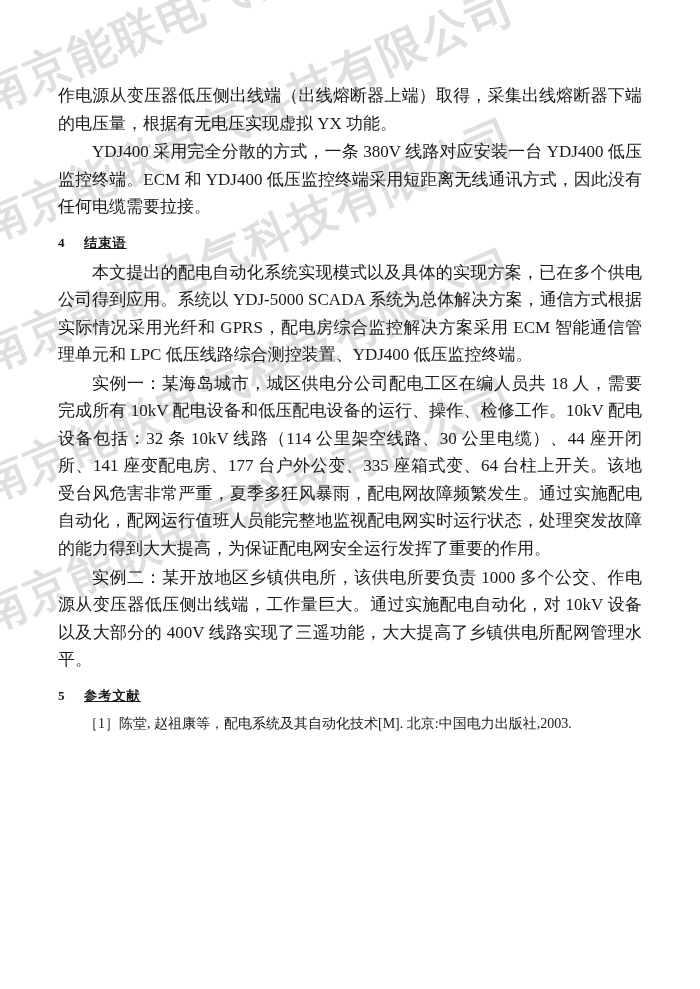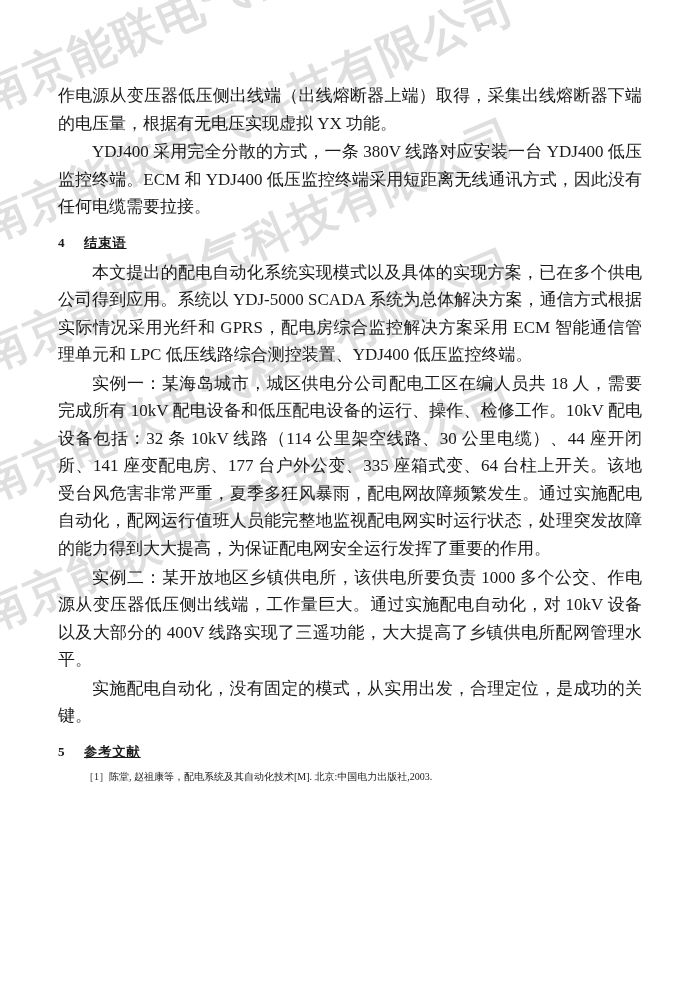--- a/index.html
+++ b/index.html
@@ -71,21 +71,21 @@
     letter-spacing: 1px;
     text-decoration: underline;
   }
 
   ul.refs {
     list-style: none;
     margin: 4px 0 0 0;
     padding: 0;
   }
   ul.refs li {
-    font-size: 10px;
+    font-size: 14px;
     line-height: 1.72;
     padding-left: 28px;
     text-indent: 0;
   }
   ul.refs li .lbl {
     display: inline-block;
     margin-left: -2px;
   }
   .blank-area {
     height: 1px;
@@ -108,21 +108,20 @@
   <p class="para indent">YDJ400 采用完全分散的方式，一条 380V 线路对应安装一台 YDJ400 低压监控终端。ECM 和 YDJ400 低压监控终端采用短距离无线通讯方式，因此没有任何电缆需要拉接。</p>
 
   <h2 class="section">
     <span class="num">4</span>
     <span class="title">结束语</span>
   </h2>
 
   <p class="para indent">本文提出的配电自动化系统实现模式以及具体的实现方案，已在多个供电公司得到应用。系统以 YDJ-5000 SCADA 系统为总体解决方案，通信方式根据实际情况采用光纤和 GPRS，配电房综合监控解决方案采用 ECM 智能通信管理单元和 LPC 低压线路综合测控装置、YDJ400 低压监控终端。</p>
   <p class="para indent">实例一：某海岛城市，城区供电分公司配电工区在编人员共 18 人，需要完成所有 10kV 配电设备和低压配电设备的运行、操作、检修工作。10kV 配电设备包括：32 条 10kV 线路（114 公里架空线路、30 公里电缆）、44 座开闭所、141 座变配电房、177 台户外公变、335 座箱式变、64 台柱上开关。该地受台风危害非常严重，夏季多狂风暴雨，配电网故障频繁发生。通过实施配电自动化，配网运行值班人员能完整地监视配电网实时运行状态，处理突发故障的能力得到大大提高，为保证配电网安全运行发挥了重要的作用。</p>
   <p class="para indent">实例二：某开放地区乡镇供电所，该供电所要负责 1000 多个公交、作电源从变压器低压侧出线端，工作量巨大。通过实施配电自动化，对 10kV 设备以及大部分的 400V 线路实现了三遥功能，大大提高了乡镇供电所配网管理水平。</p>
-  <p class="para indent">实施配电自动化，没有固定的模式，从实用出发，合理定位，是成功的关键。</p>
 
   <h2 class="section">
     <span class="num">5</span>
     <span class="title">参考文献</span>
   </h2>
 
   <ul class="refs">
     <li>
       <span class="lbl">［1］</span><span>陈堂, 赵祖康等，配电系统及其自动化技术[M]. 北京:中国电力出版社,2003.</span>
     </li>

